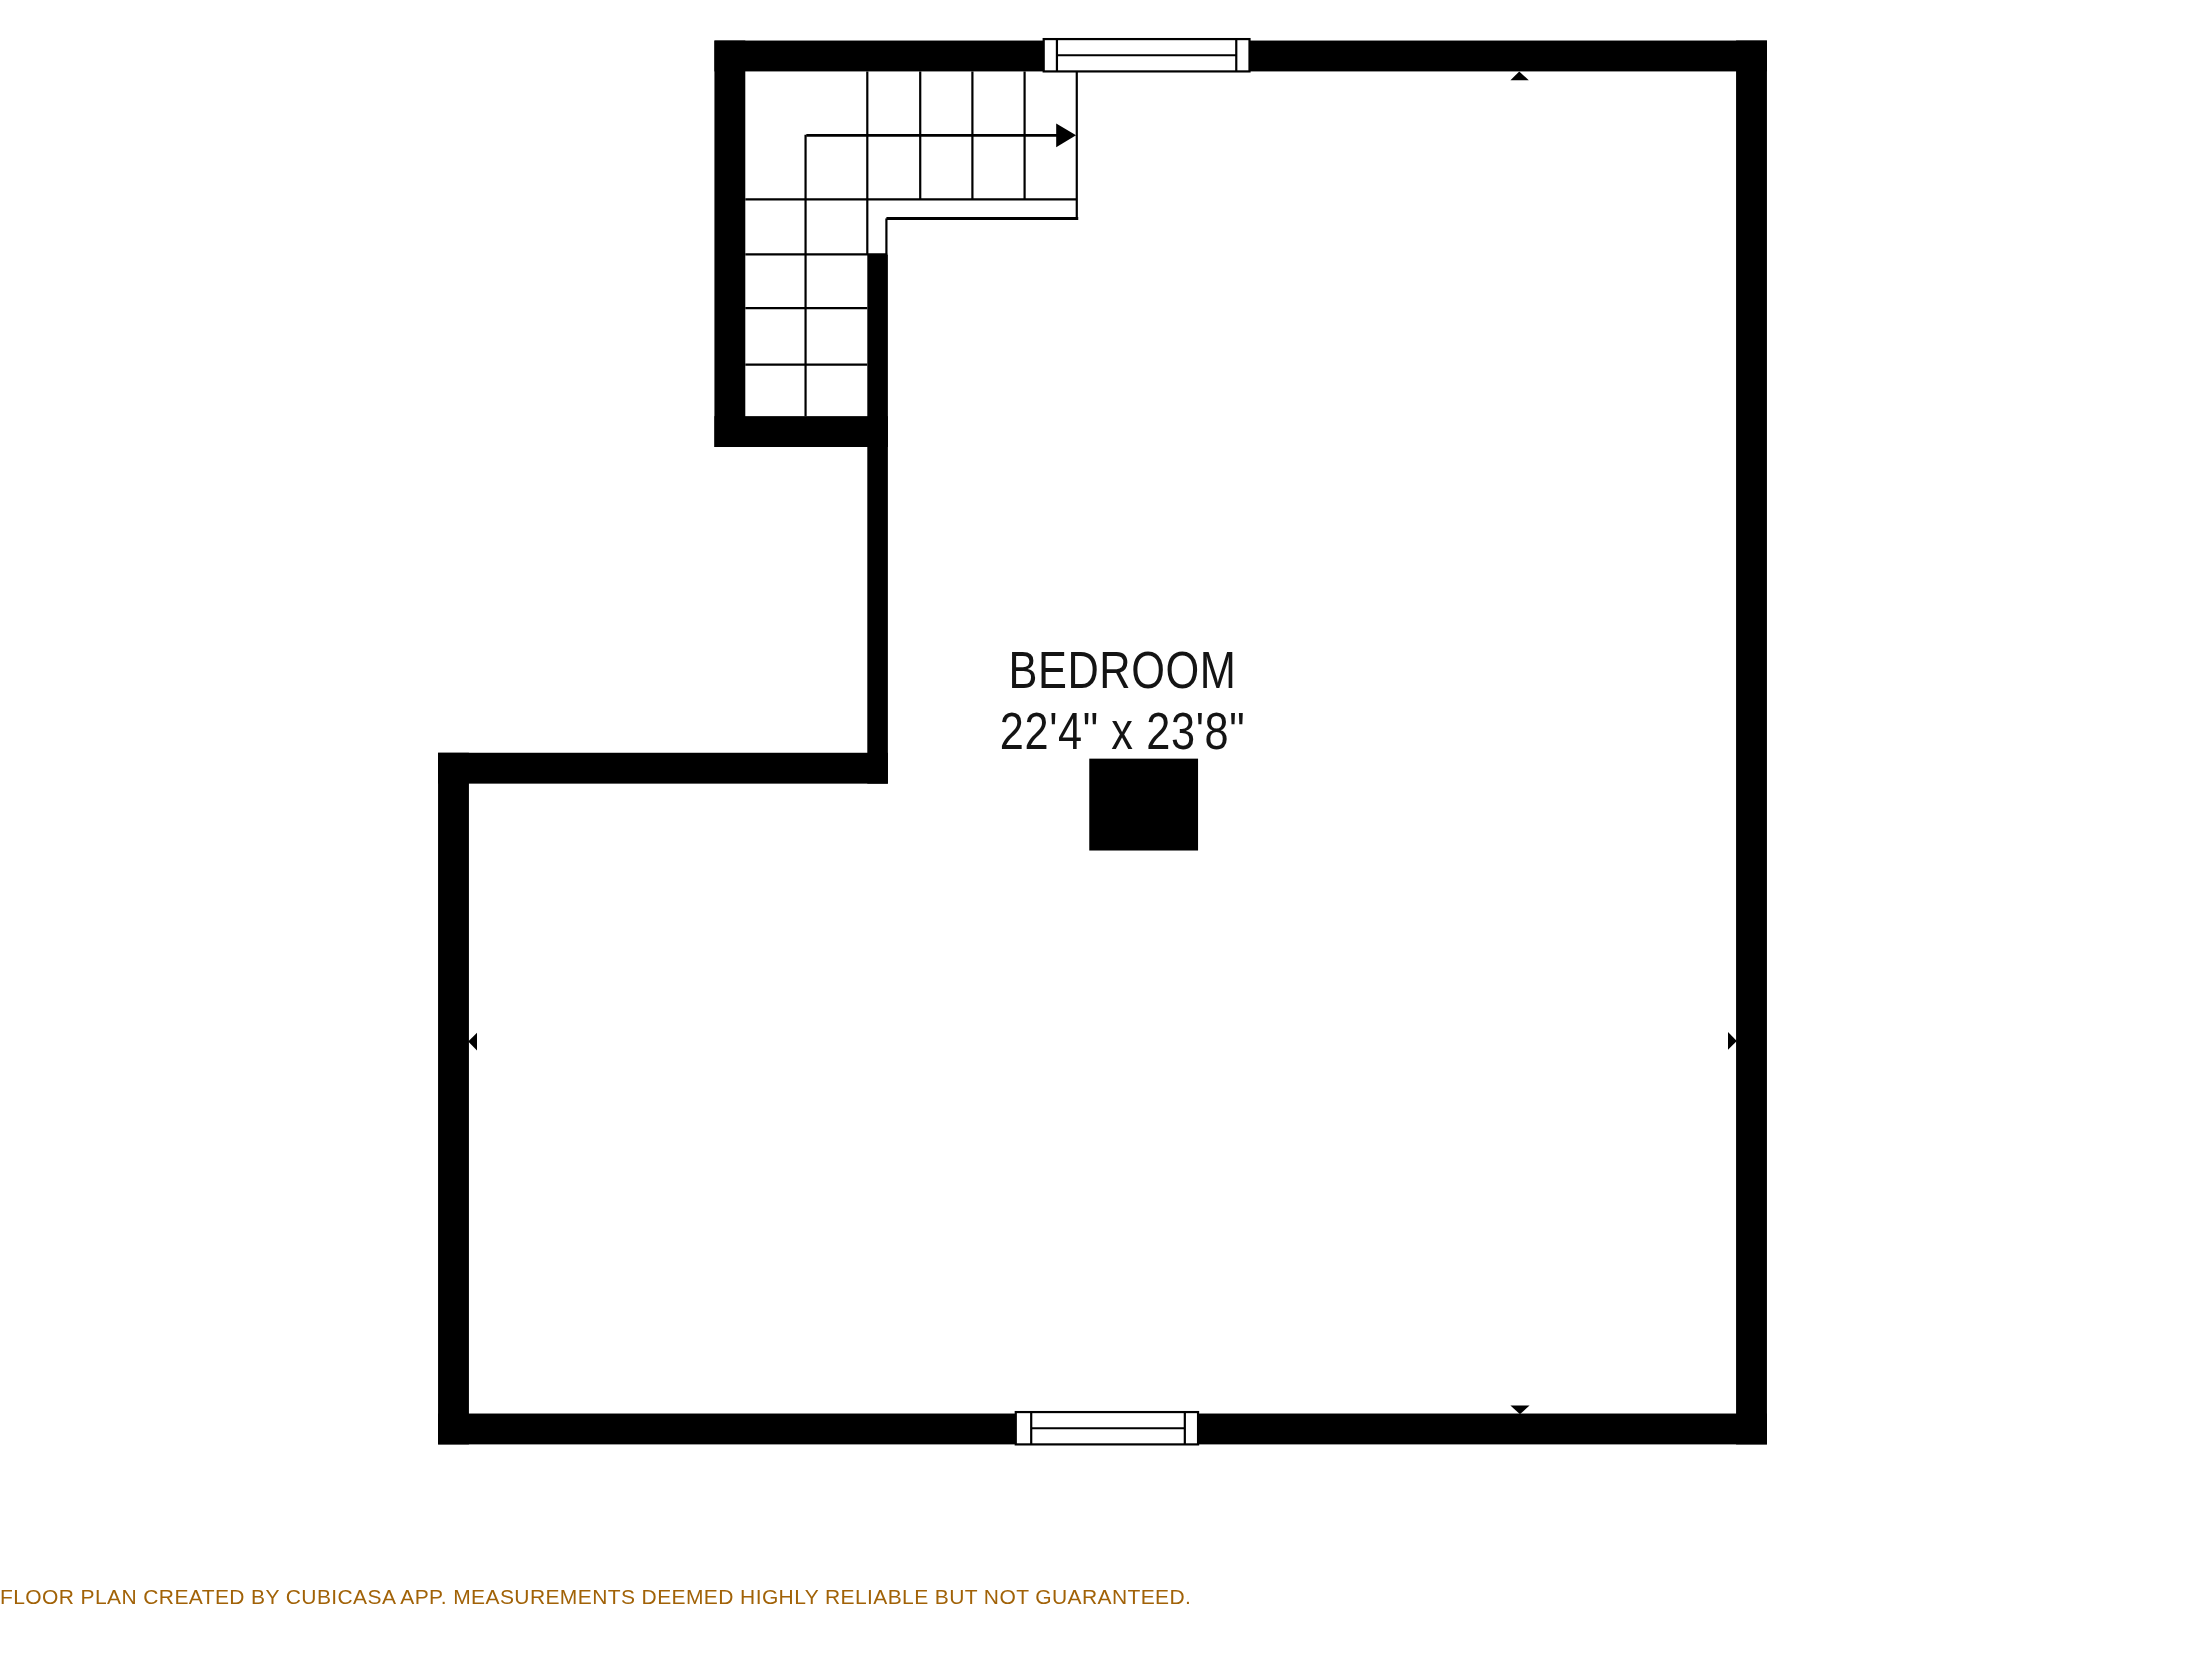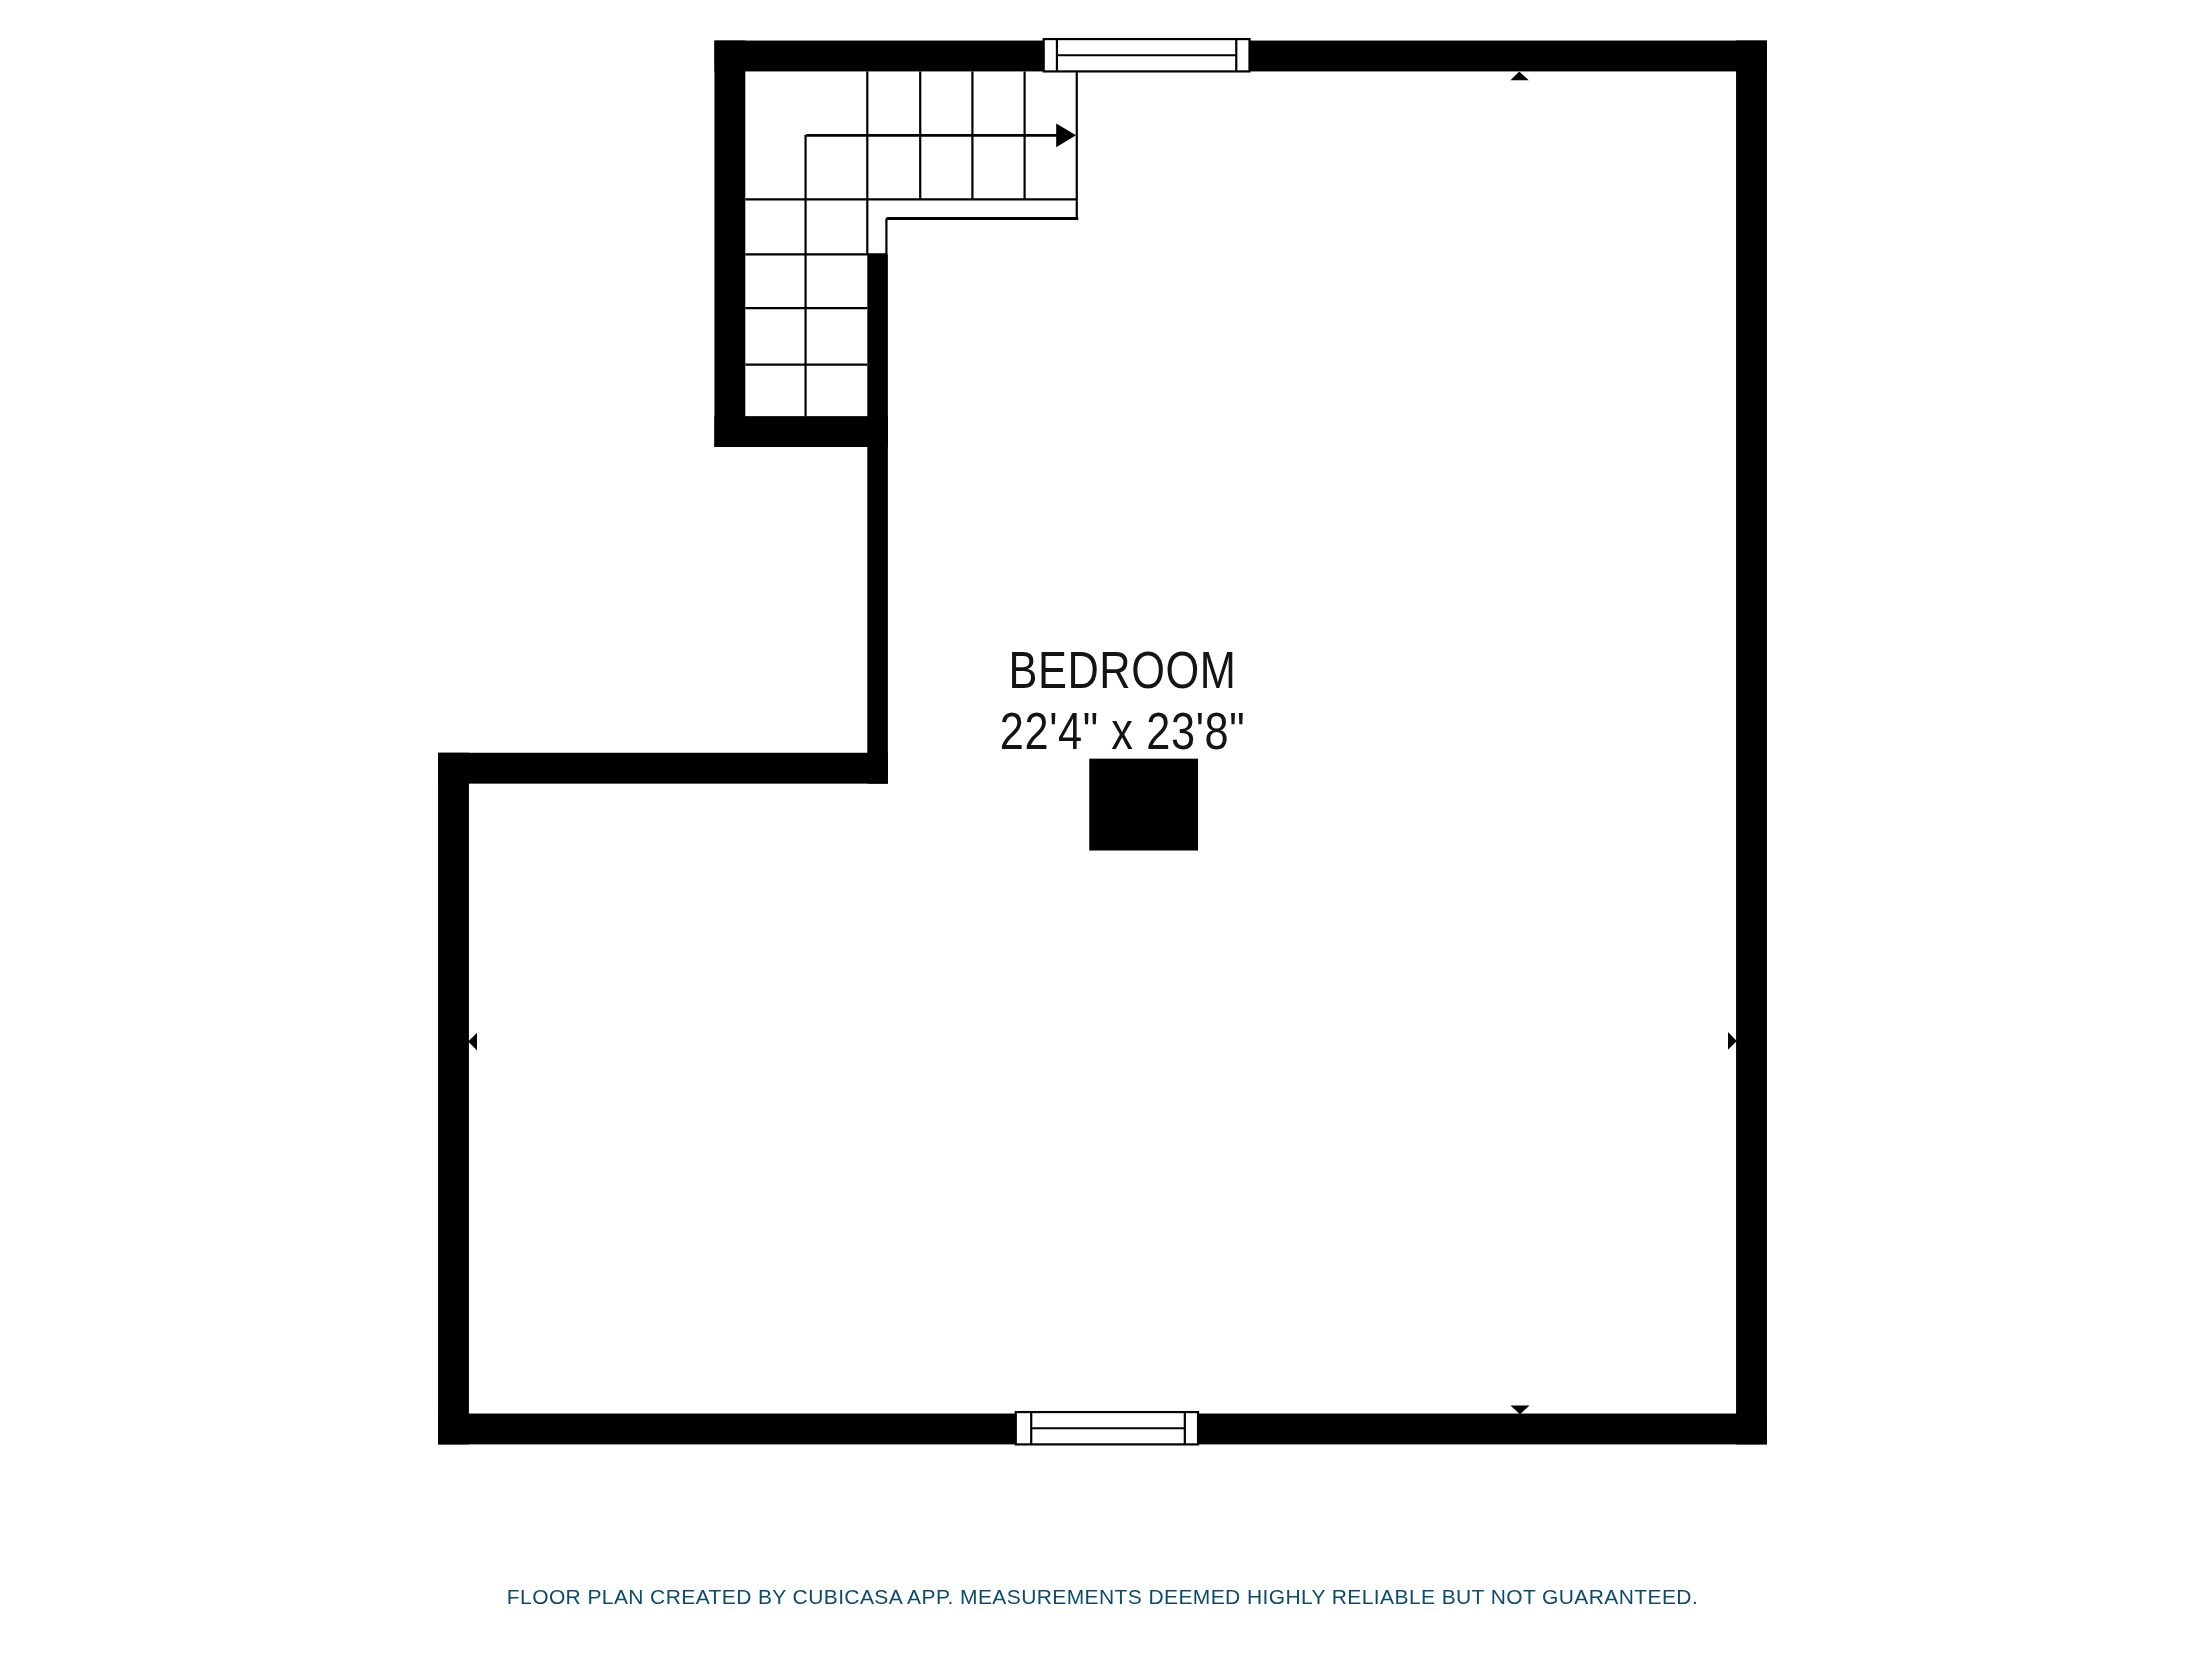--- a/index.html
+++ b/index.html
@@ -48,24 +48,24 @@
     letter-spacing: 0.7px;
     transform: scaleX(0.85);
     transform-origin: 50% 50%;
     white-space: nowrap;
   }
   .footer-note {
     position: absolute;
     left: 0;
     top: 1585px;
     width: 2205px;
-    text-align: center;
+    text-align: left;
     font-size: 21px;
     letter-spacing: 0.4px;
-    color: #0c4a6e;
+    color: #a16207;
     white-space: nowrap;
   }
 </style>
 </head>
 <body>
 
 <div id="stage">
 
   <svg id="plan-svg" xmlns="http://www.w3.org/2000/svg" viewBox="0 0 3000 2250">
       <rect x="972" y="55" width="1432" height="42" fill="#000000"></rect>

